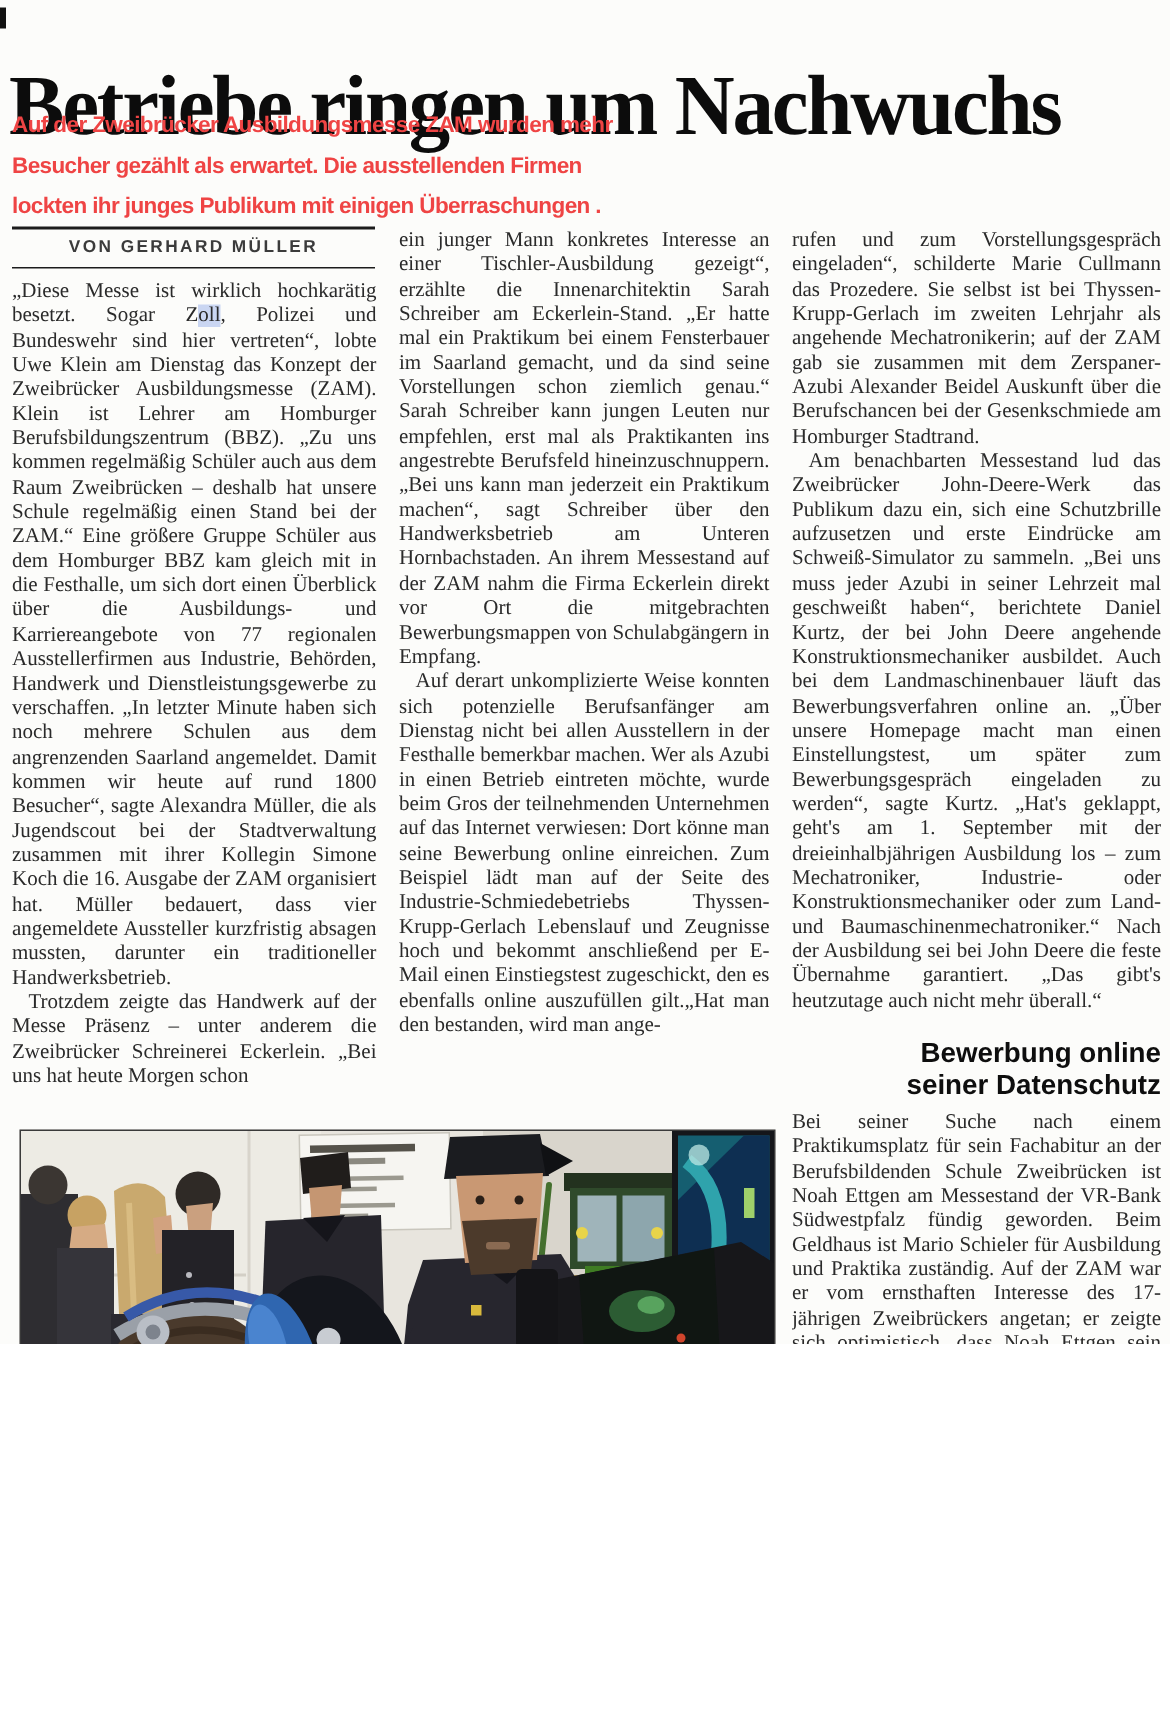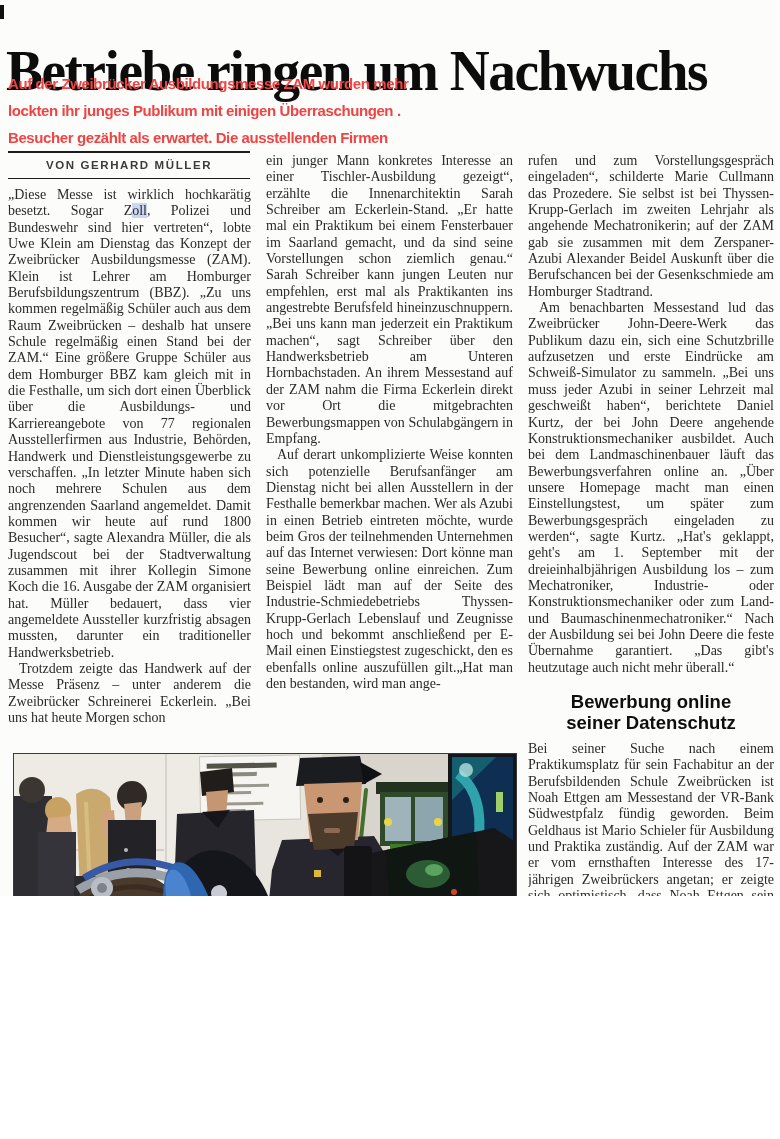--- a/index.html
+++ b/index.html
@@ -19,43 +19,43 @@
           letter-spacing:1.6px;color:#3b3b3b;}
   .col{position:absolute;text-align:justify;font-size:14px;line-height:16.35px;color:#2a2a2a;
        hyphens:auto;-webkit-hyphens:auto;}
   .col p{margin:0;font-family:Liberation Serif, serif;}
   .col p.indent{text-indent:11px;}
   #col1{left:8px;top:187px;width:243px;height:556px;overflow:hidden;}
   #col2{left:266px;top:153px;width:247px;height:590px;overflow:hidden;}
   #col3{left:528px;top:153px;width:246px;height:986px;overflow:hidden;}
   .hl{background:rgba(122,152,228,0.38);}
   .subhead{font-family:"Liberation Sans", sans-serif;font-weight:bold;font-size:18.5px;line-height:21px;
-           color:#0e0e0e;margin:15px 0 8px 0;text-align:center;}
+           color:#0e0e0e;margin:15px 0 8px 0;text-align:right;}
   .photo{position:absolute;left:13px;top:753px;width:502px;height:319px;
          border:1px solid #3a3a3a;background:#e7e4dd;}
   .caption{position:absolute;left:13px;top:1077px;width:504px;
            font-family:"Liberation Sans", sans-serif;font-weight:bold;font-size:16px;line-height:19.5px;
            color:#161616;text-align:justify;}
   .credit{position:absolute;right:0;top:40px;
           font-family:"Liberation Sans", sans-serif;font-weight:normal;font-size:12px;
           color:#404040;letter-spacing:.3px;background:#fcfcfa;padding-left:6px;}
 </style>
 </head>
 <body>
 
 <div class="page">
 
   <div class="artifact"></div>
 
   <h1 class="headline">Betriebe ringen um Nachwuchs</h1>
 
   <div class="lede">
     <div>Auf der Zweibrücker Ausbildungsmesse ZAM wurden mehr</div>
+    <div>Besucher gezählt als erwartet. Die ausstellenden Firmen</div>
     <div>lockten ihr junges Publikum mit einigen Überraschungen .</div>
-    <div>Besucher gezählt als erwartet. Die ausstellenden Firmen</div>
   </div>
 
   <div class="byline">VON GERHARD MÜLLER</div>
 
   <div class="col" id="col1">
     <p><span>„Diese Messe ist wirklich hochkarätig besetzt. Sogar Z</span><span class="hl">oll</span><span>, Polizei und Bundeswehr sind hier vertreten“, lobte Uwe Klein am Dienstag das Konzept der Zweibrücker Ausbildungsmesse (ZAM). Klein ist Lehrer am Homburger Berufsbildungszentrum (BBZ). „Zu uns kommen regelmäßig Schüler auch aus dem Raum Zweibrücken – deshalb hat unsere Schule regelmäßig einen Stand bei der ZAM.“ Eine größere Gruppe Schüler aus dem Homburger BBZ kam gleich mit in die Festhalle, um sich dort einen Überblick über die Ausbildungs- und Karriereangebote von 77 regionalen Ausstellerfirmen aus Industrie, Behörden, Handwerk und Dienstleistungsgewerbe zu verschaffen. „In letzter Minute haben sich noch mehrere Schulen aus dem angrenzenden Saarland angemeldet. Damit kommen wir heute auf rund 1800 Besucher“, sagte Alexandra Müller, die als Jugendscout bei der Stadtverwaltung zusammen mit ihrer Kollegin Simone Koch die 16. Ausgabe der ZAM organisiert hat. Müller bedauert, dass vier angemeldete Aussteller kurzfristig absagen mussten, darunter ein traditioneller Handwerksbetrieb.</span></p>
     <p class="indent">Trotzdem zeigte das Handwerk auf der Messe Präsenz – unter anderem die Zweibrücker Schreinerei Eckerlein. „Bei uns hat heute Morgen schon</p>
   </div>
 
   <div class="col" id="col2">

